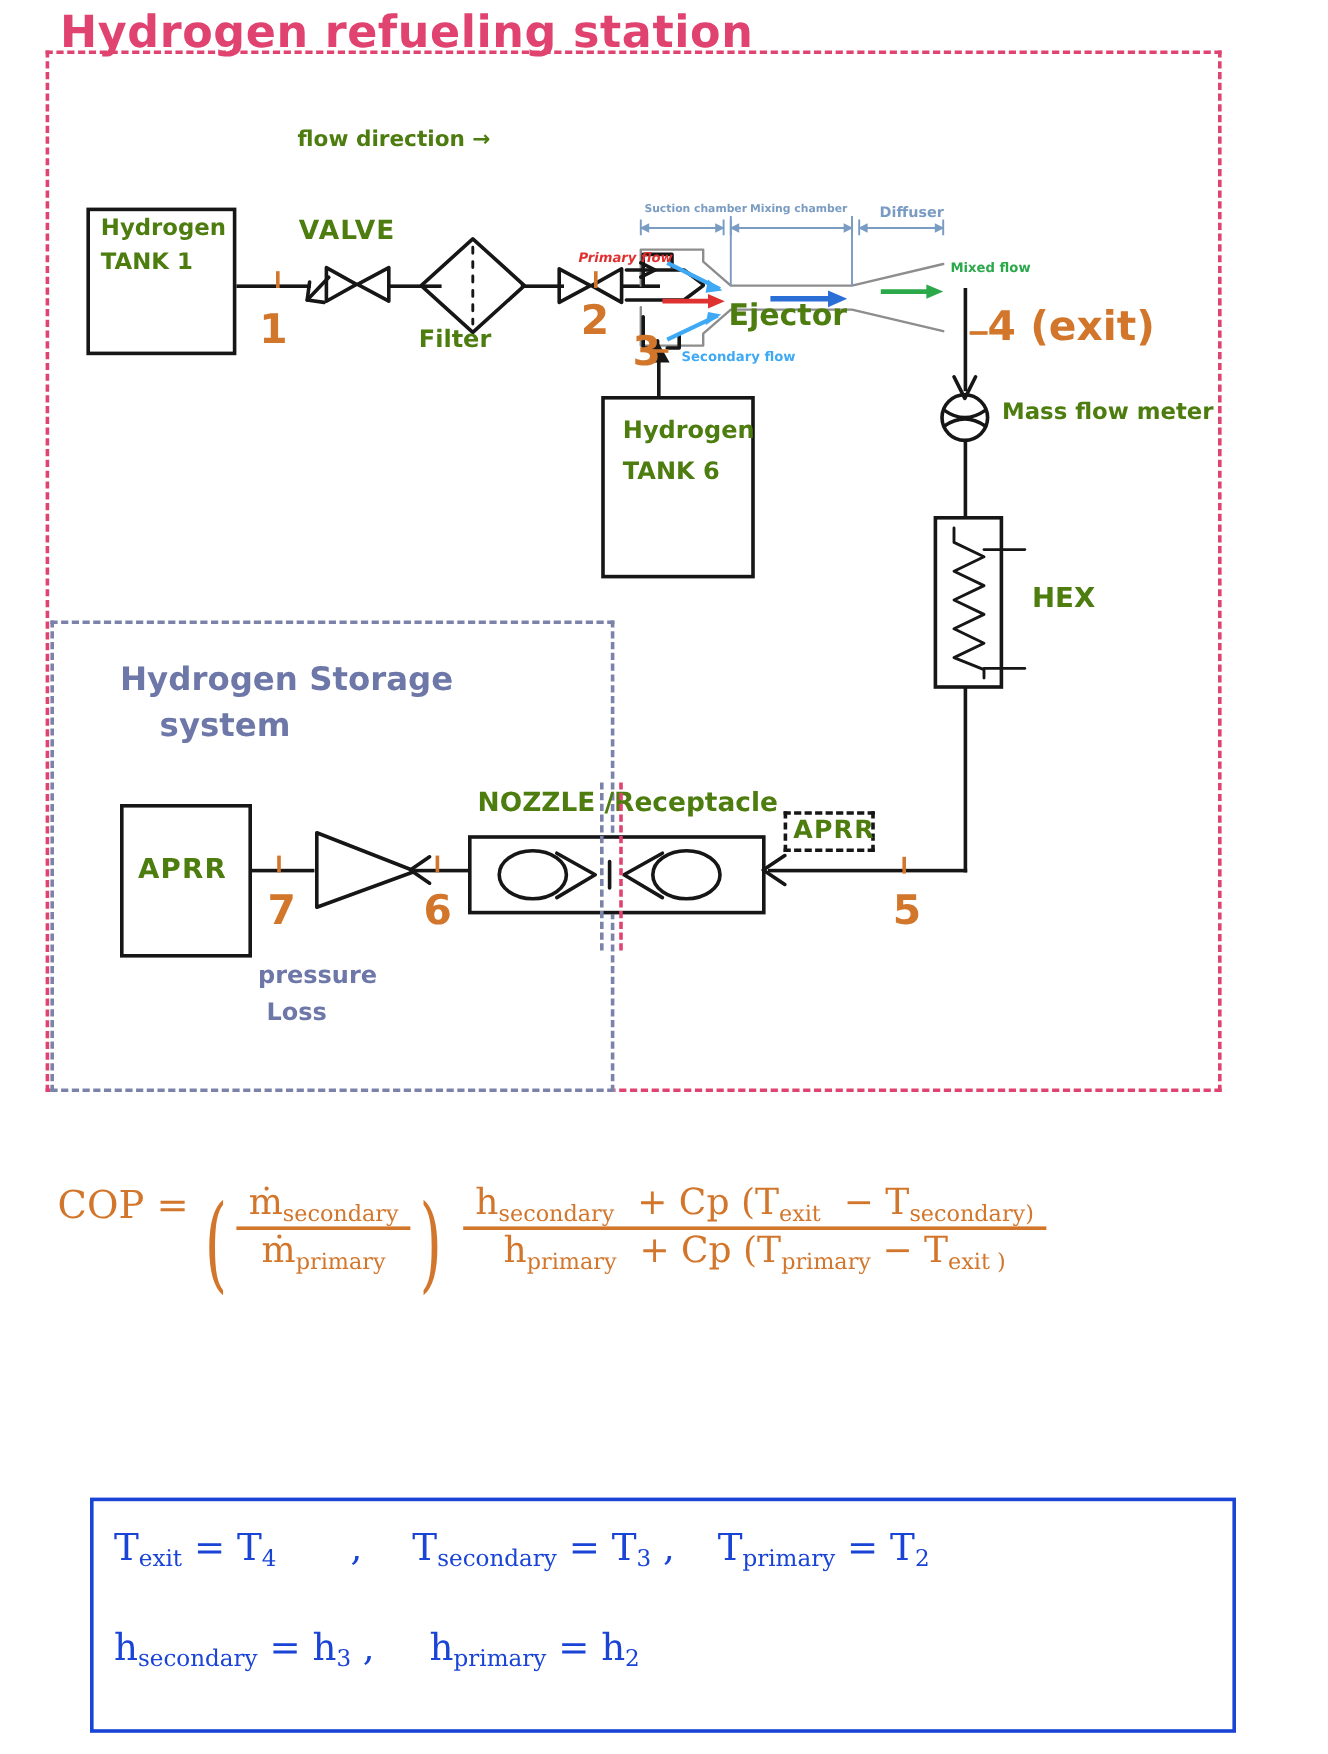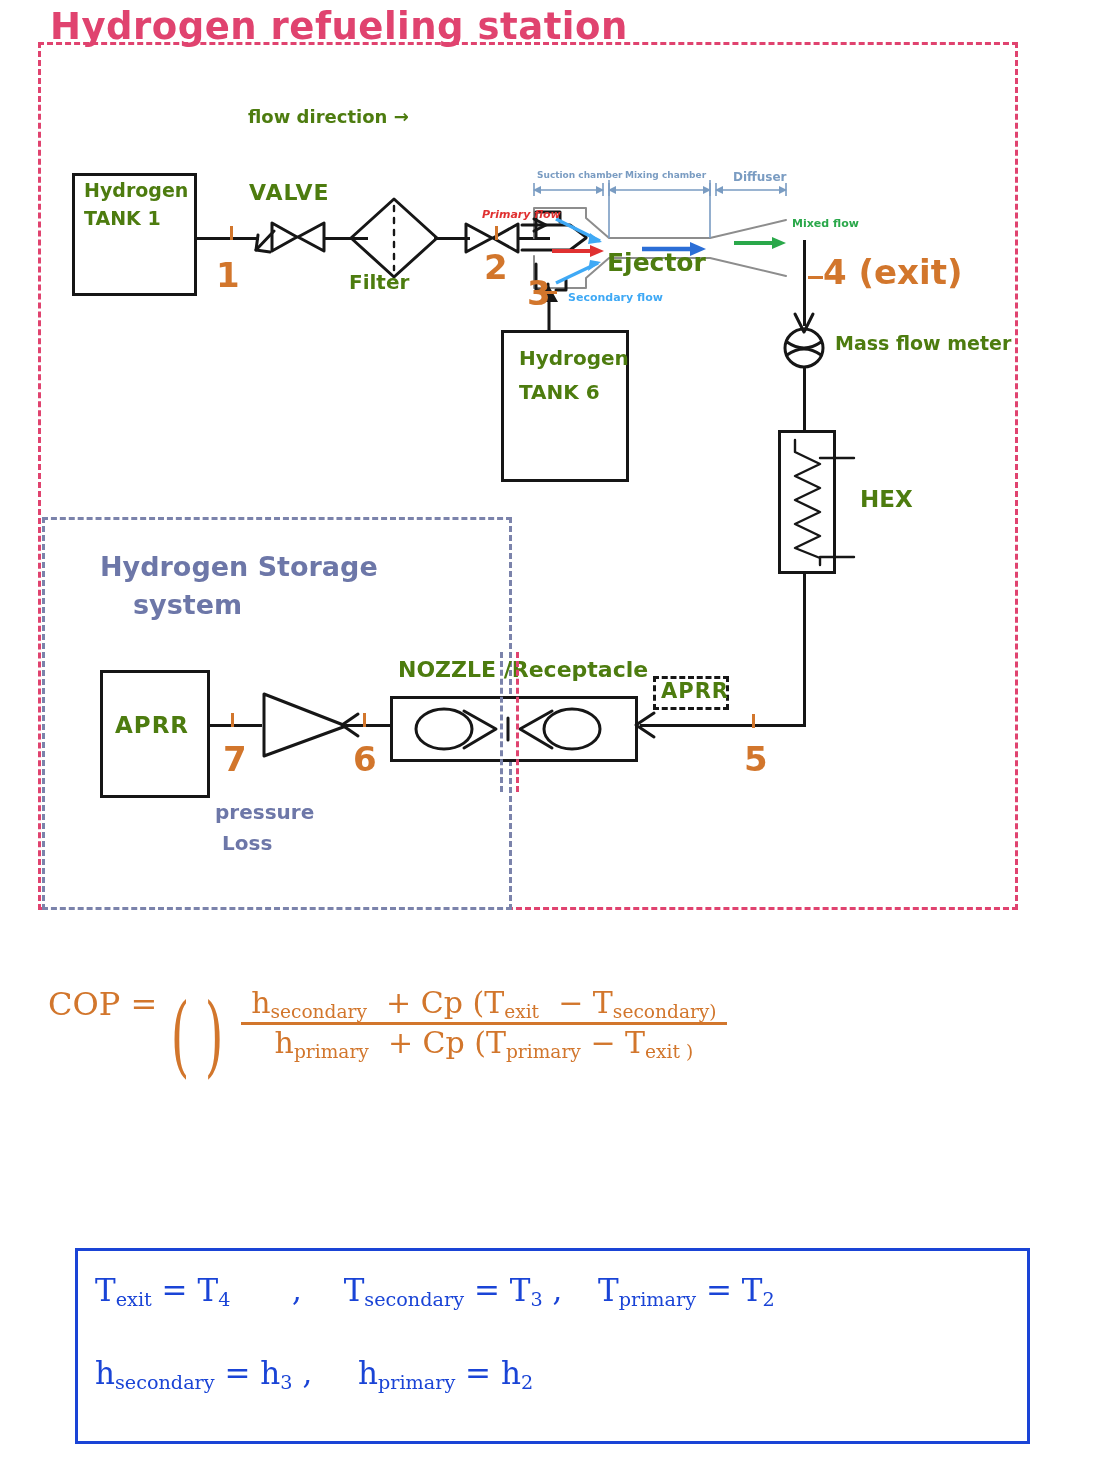--- a/index.html
+++ b/index.html
@@ -232,20 +232,28 @@
 
 <div class="abs" style="left:500px;top:652px;width:0;height:140px;border-left:3px dashed #7b83ab;"></div>
 <div class="abs" style="left:516px;top:652px;width:0;height:140px;border-left:3px dashed #e0436f;"></div>
 <svg style="left:630px;top:710px;width:28px;height:30px;" viewBox="0 0 28 30">
   <path class="stroke-k" d="M24 3 L6 15 L24 27"></path>
 </svg>
 
 <div class="eq" style="left:48px;top:985px;font-size:30px;display:flex;">
   <span style="font-size:32px;margin-right:6px;">COP =</span>
   <span class="paren">(</span>
+  <span class="frac" style="font-size:30px;">
+    <span class="num">
+      <span>ṁ</span><span class="sub">secondary</span>
+    </span>
+    <span class="den">
+      <span>ṁ</span><span class="sub">primary</span>
+    </span>
+  </span>
   <span class="paren">)</span>
   <span class="frac" style="font-size:30px;margin-left:10px;">
     <span class="num">
       <span>h</span><span class="sub">secondary</span>
       &nbsp;<span>+ Cp (T</span><span class="sub">exit</span>
       &nbsp;<span>− T</span><span class="sub">secondary)</span>
     </span>
     <span class="den">
       <span>h</span><span class="sub">primary</span>
       &nbsp;<span>+ Cp (T</span><span class="sub">primary</span>

